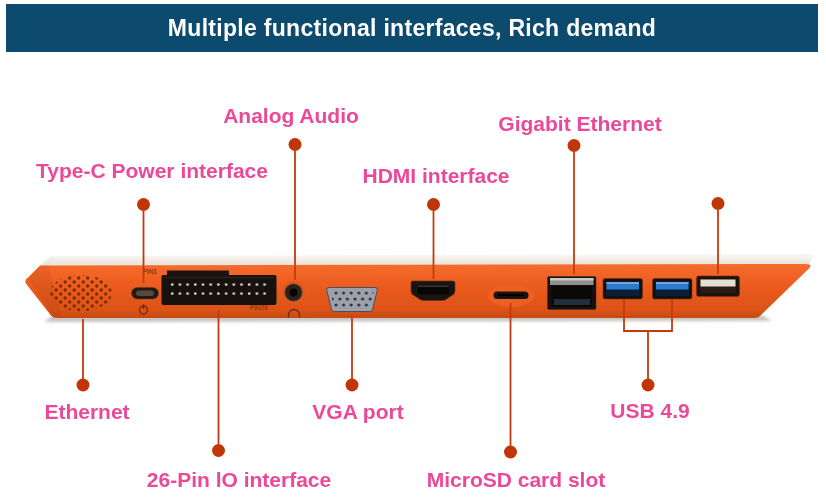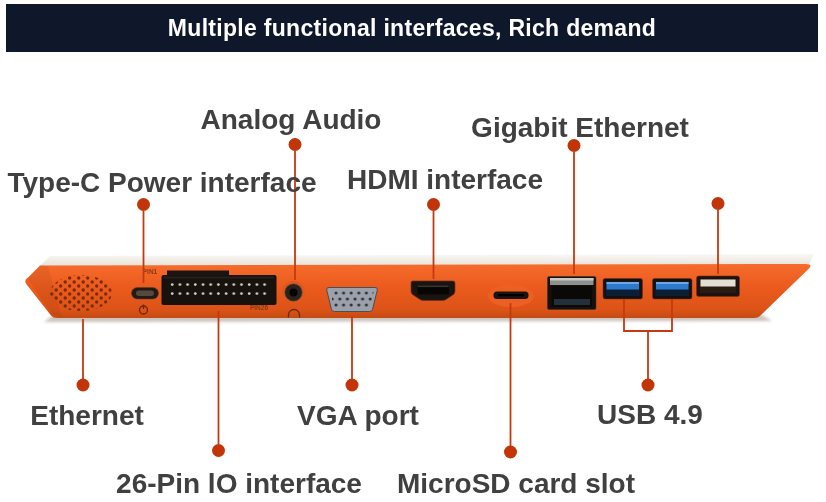--- a/index.html
+++ b/index.html
@@ -2,29 +2,29 @@
 <html><head>
 <meta charset="utf-8">
 <style>
   html,body{margin:0;padding:0;background:#ffffff;}
   .canvas{
     position:relative;width:826px;height:502px;background:#ffffff;overflow:hidden;
     font-family:"Liberation Sans", sans-serif;
   }
   .banner{
     position:absolute;left:6px;top:4px;width:812px;height:48px;
-    background:#0f172a;display:flex;align-items:center;justify-content:center;
+    background:#0c4a6e;display:flex;align-items:center;justify-content:center;
   }
   .banner span{
     color:#ffffff;font-size:23px;font-weight:600;letter-spacing:.3px;
   }
   .art{position:absolute;left:0;top:0;width:826px;height:502px;}
   .callout-label{
     position:absolute;transform:translateX(-50%);
-    color:#404040;font-size:28px;font-weight:700;white-space:nowrap;
+    color:#ec4899;font-size:21px;font-weight:700;white-space:nowrap;
   }
 </style>
 </head>
 <body>
 
 <div class="canvas">
 
   <div class="banner">
     <span>Multiple functional interfaces, Rich demand</span>
   </div>
@@ -163,22 +163,22 @@
       <circle cx="718" cy="203.5" r="6.5"></circle>
       <circle cx="83" cy="385" r="6.5"></circle>
       <circle cx="218.5" cy="450.5" r="6.5"></circle>
       <circle cx="352" cy="385" r="6.5"></circle>
       <circle cx="510.5" cy="452" r="6.5"></circle>
       <circle cx="648" cy="385" r="6.5"></circle>
     </g>
   </svg>
 
   <div class="callout-label" style="left:291px;top:104px;">Analog Audio</div>
-  <div class="callout-label" style="left:152px;top:167px;margin-left:10px;">Type-C Power interface</div>
-  <div class="callout-label" style="left:436px;top:164px;margin-left:9px;">HDMI interface</div>
+  <div class="callout-label" style="left:152px;top:159px;">Type-C Power interface</div>
+  <div class="callout-label" style="left:436px;top:164px;">HDMI interface</div>
   <div class="callout-label" style="left:580px;top:112px;">Gigabit Ethernet</div>
   <div class="callout-label" style="left:87px;top:400px;">Ethernet</div>
   <div class="callout-label" style="left:239px;top:468px;">26-Pin lO interface</div>
   <div class="callout-label" style="left:516px;top:468px;">MicroSD card slot</div>
   <div class="callout-label" style="left:358px;top:400px;">VGA port</div>
   <div class="callout-label" style="left:650px;top:399px;">USB 4.9</div>
 
 </div>
 
 </body></html>

